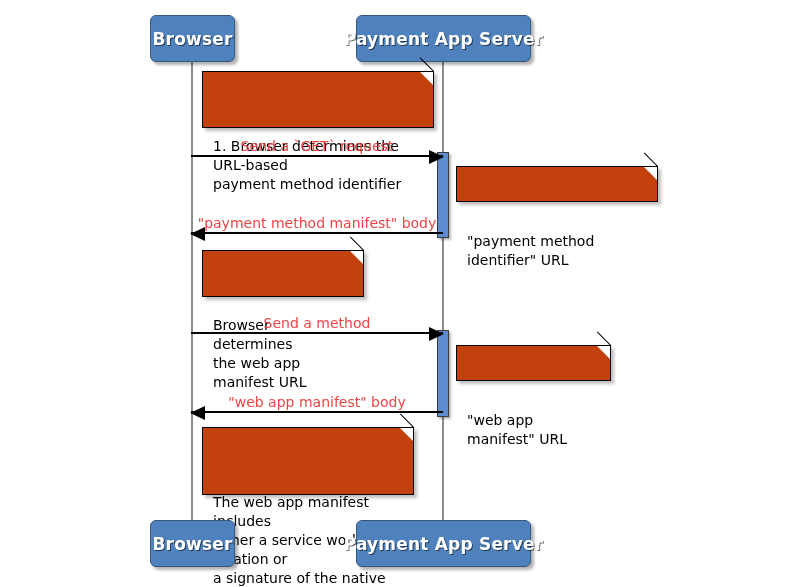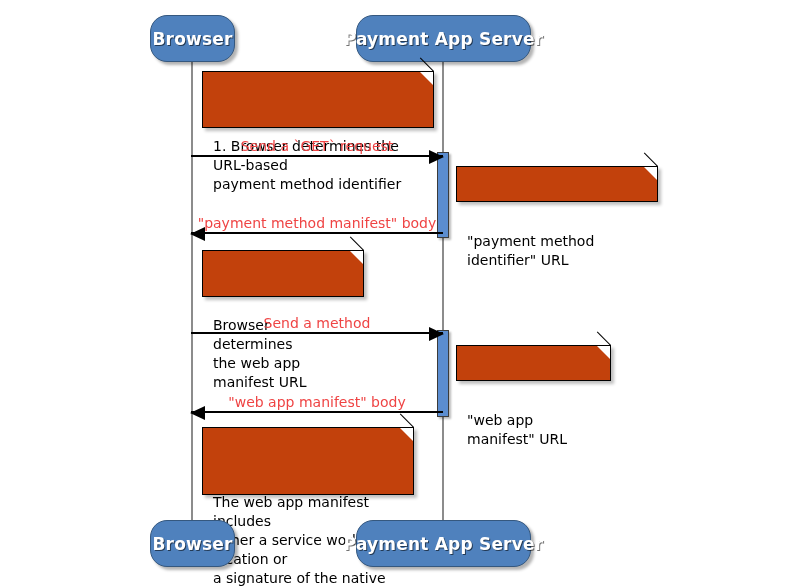--- a/index.html
+++ b/index.html
@@ -24,21 +24,21 @@
     width: 2px;
     background: #8c8c8c;
   }
 
   
   .actor-box {
     position: absolute;
     box-sizing: border-box;
     background: #4f81bd;
     border: 1px solid #35587f;
-    border-radius: 17px;
+    border-radius: 6px;
     box-shadow: 3px 3px 3px rgba(0,0,0,0.30);
     display: flex;
     align-items: center;
     justify-content: center;
     color: #ffffff;
     font-size: 17px;
     font-weight: bold;
     letter-spacing: 0.2px;
     text-shadow: 1px 1px 0 rgba(0,0,0,0.55);
     white-space: nowrap;

